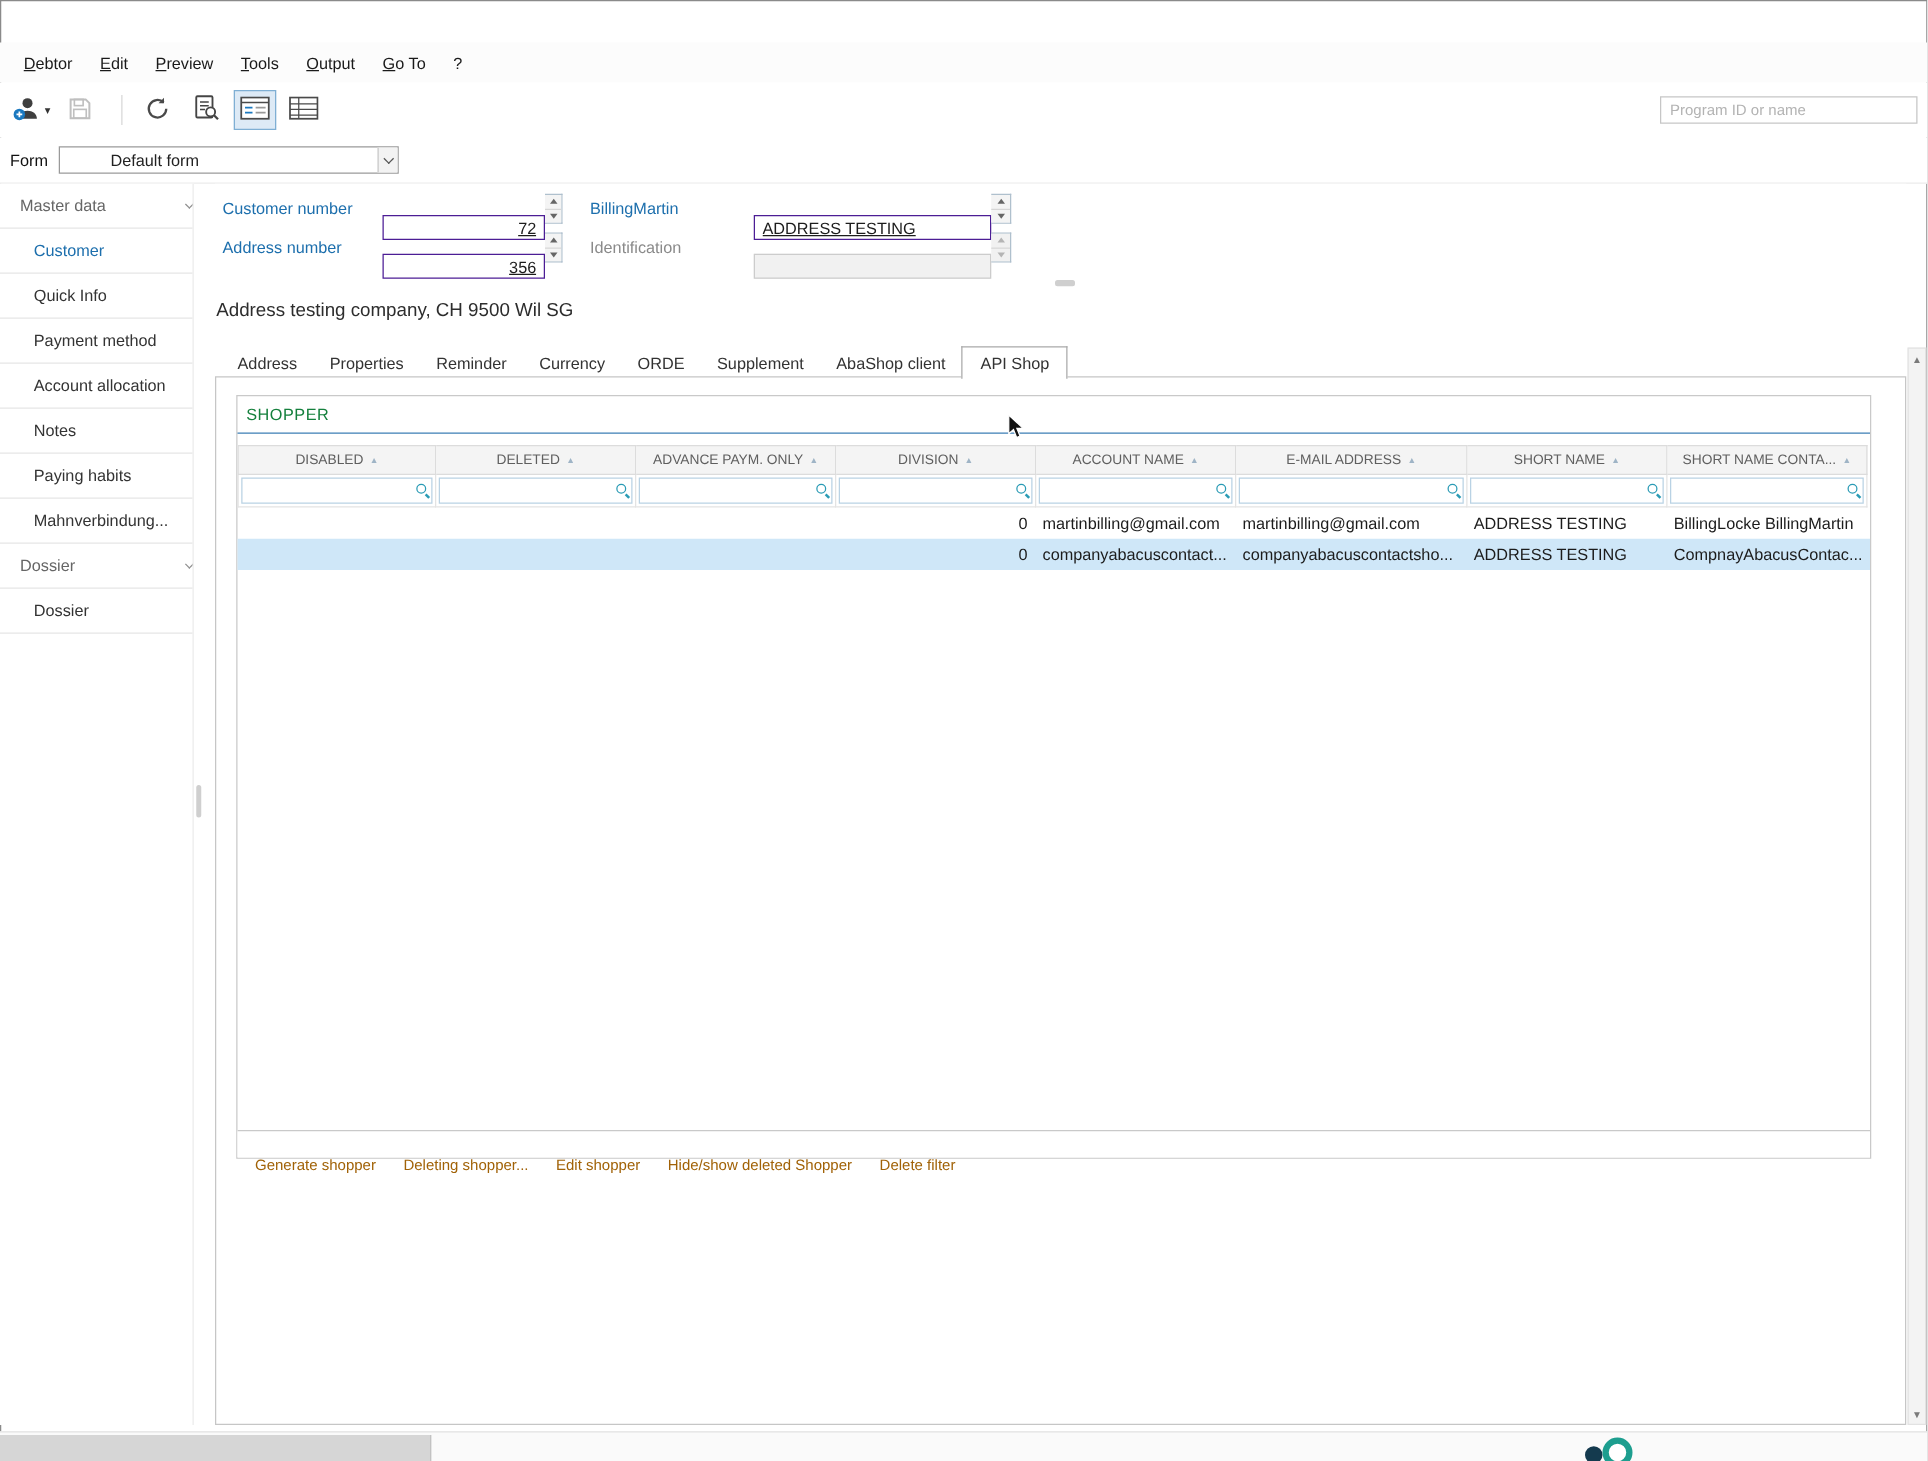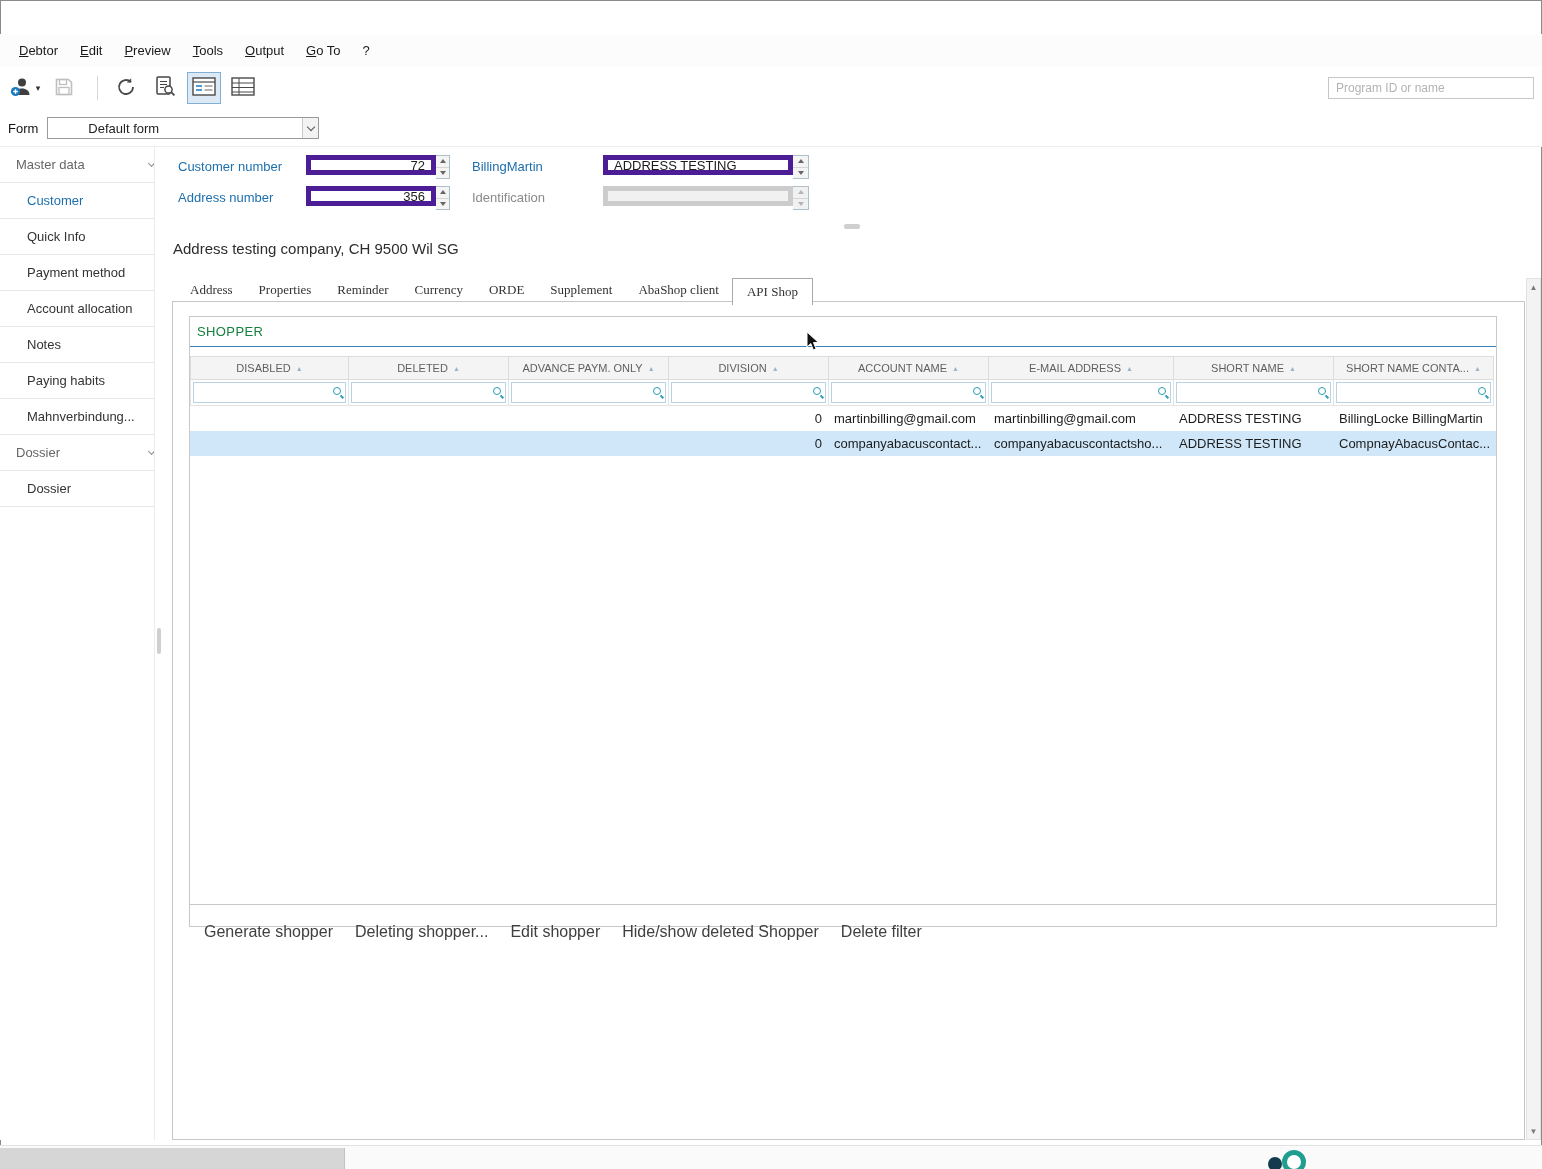--- a/index.html
+++ b/index.html
@@ -43,39 +43,39 @@
   .sidebar{position:absolute;top:147px;left:0;width:155px;bottom:29px;background:#fff;border-right:1px solid #ececec;}
   .side-item{height:36px;display:flex;align-items:center;border-bottom:1px solid #e6e6e6;padding-left:27px;color:#333;white-space:nowrap;overflow:hidden;justify-content:space-between;}
   .side-item.header{padding-left:16px;color:#666;}
   .side-item.selected{color:#1d6fad;}
   .split-handle{position:absolute;left:157px;top:628px;width:4px;height:26px;background:#cfcfcf;border-radius:2px;}
 
   
   .main{position:absolute;left:172px;top:147px;right:17px;bottom:29px;background:#fff;}
   .flab{position:absolute;color:#1d6fad;}
   .fwrap{position:absolute;display:flex;}
-  .fld-input{height:20px;border:5px solid #4c1d95;padding:0 6px;font-family:"Liberation Sans",sans-serif;font-size:13px;color:#1c1c1c;text-decoration:underline;background:#fff;}
+  .fld-input{height:20px;border:1px solid #4c1d95;padding:0 6px;font-family:"Liberation Sans",sans-serif;font-size:13px;color:#1c1c1c;text-decoration:underline;background:#fff;margin-top:17px;}
   .fld-input.num{width:130px;text-align:right;}
   .fld-input.abbr{width:190px;}
   .fld-input:disabled,.fld-input.disabled{background:#f1f1f1;border-color:#cccccc;text-decoration:none;}
   .spin{width:14px;height:24px;border:1px solid #afc0cd;border-left:none;display:flex;flex-direction:column;}
   .spin.wide{width:16px;}
   .spin b{flex:1;background:#f4f4f4;display:flex;align-items:center;justify-content:center;}
   .spin b+b{border-top:1px solid #d6d6d6;}
   .spin.disabled b{background:#f1f1f1;}
   .tri-up{width:0;height:0;border-left:3px solid transparent;border-right:3px solid transparent;border-bottom:4px solid #666;}
   .tri-down{width:0;height:0;border-left:3px solid transparent;border-right:3px solid transparent;border-top:4px solid #666;}
   .spin.disabled .tri-up{border-bottom-color:#b5b5b5;}
   .spin.disabled .tri-down{border-top-color:#b5b5b5;}
 
   .collapse-handle{position:absolute;left:672px;top:77px;width:16px;height:5px;background:#cfcfcf;border-radius:2px;}
   .record-title{position:absolute;left:1px;top:93px;font-size:15px;color:#2d2d2d;}
 
   
-  .tabstrip{position:absolute;left:0;right:0;top:131px;height:24px;display:flex;align-items:flex-start;padding-left:5px;font-family:Liberation Serif, serif;}
+  .tabstrip{position:absolute;left:0;right:0;top:131px;height:24px;display:flex;align-items:flex-end;padding-left:5px;}
   .tab{padding:4px 13px;color:#333;}
   .tab.active{background:#fff;border:1px solid #a9a9a9;border-bottom:none;padding:5px 14px;margin-bottom:-1px;z-index:2;}
   .tabpanel{position:absolute;left:0;right:0;top:154px;bottom:0;border:1px solid #c6c6c6;background:#fff;}
 
   
   .shopper{position:absolute;left:16px;top:14px;width:1308px;height:611px;border:1px solid #c9c9c9;background:#fff;}
   .shopper-title{height:30px;line-height:30px;padding-left:7px;color:#15803d;border-bottom:1px solid #3c7fb5;letter-spacing:.4px;}
   .tablewrap{margin-top:9px;}
   .grid{display:grid;grid-template-columns:159px 160px 160px 160px 160px 185px 160px 160px;}
   .hcell{height:24px;background:#f4f4f4;border-top:1px solid #dcdcdc;border-bottom:1px solid #dcdcdc;border-right:1px solid #dcdcdc;display:flex;align-items:center;justify-content:center;gap:5px;font-size:11px;color:#5f5f5f;white-space:nowrap;overflow:hidden;}
@@ -83,21 +83,21 @@
   .sort{font-size:7px;color:#9fb4c6;}
   .fcell{height:26px;border-right:1px solid #e3e3e3;border-bottom:1px solid #e3e3e3;position:relative;padding:2px;}
   .fcell:first-child{border-left:1px solid #e3e3e3;}
   .filter-input{width:100%;height:100%;border:1px solid #b9d2e4;padding:0 18px 0 4px;font-family:"Liberation Sans",sans-serif;font-size:12px;}
   .mag{position:absolute;right:7px;top:50%;width:8px;height:8px;margin-top:-6px;border:1.5px solid #2a9bb5;border-radius:50%;}
   .mag::after{content:"";position:absolute;width:1.5px;height:4px;background:#2a9bb5;left:7px;top:7px;transform:rotate(-45deg);}
   .data-row .dcell{height:25px;line-height:25px;padding:0 5px;white-space:nowrap;overflow:hidden;color:#1c1c1c;}
   .dcell.numcell{text-align:right;padding-right:7px;}
   .data-row.selected{background:#cfe7f8;}
   .shopper-actions{position:absolute;left:0;right:0;bottom:0;height:22px;border-top:1px solid #c9c9c9;display:flex;align-items:center;padding-left:3px;background:#fff;}
-  .action-btn{font-size:16px;color:#404040;padding:0 11px;height:100%;display:flex;align-items:center;margin-top:33px;}
+  .action-btn{font-size:12px;color:#a16207;padding:0 11px;height:100%;display:flex;align-items:center;margin-top:33px;}
 
   
   .vscroll{position:absolute;right:1px;top:278px;width:15px;height:862px;background:#f3f3f3;border:1px solid #e2e2e2;}
   .sarrow{position:absolute;left:0;width:13px;height:14px;display:flex;align-items:center;justify-content:center;color:#7a7a7a;font-size:8px;}
   .sarrow.up{top:1px;}
   .sarrow.down{bottom:1px;}
 
   
   .statusbar{position:absolute;left:0;right:0;bottom:0;height:24px;background:#fafafa;border-top:1px solid #e2e2e2;overflow:hidden;}
   .status-left{position:absolute;left:0;top:2px;bottom:0;width:345px;background:#d6d6d6;border-right:1px solid #c2c2c2;}

